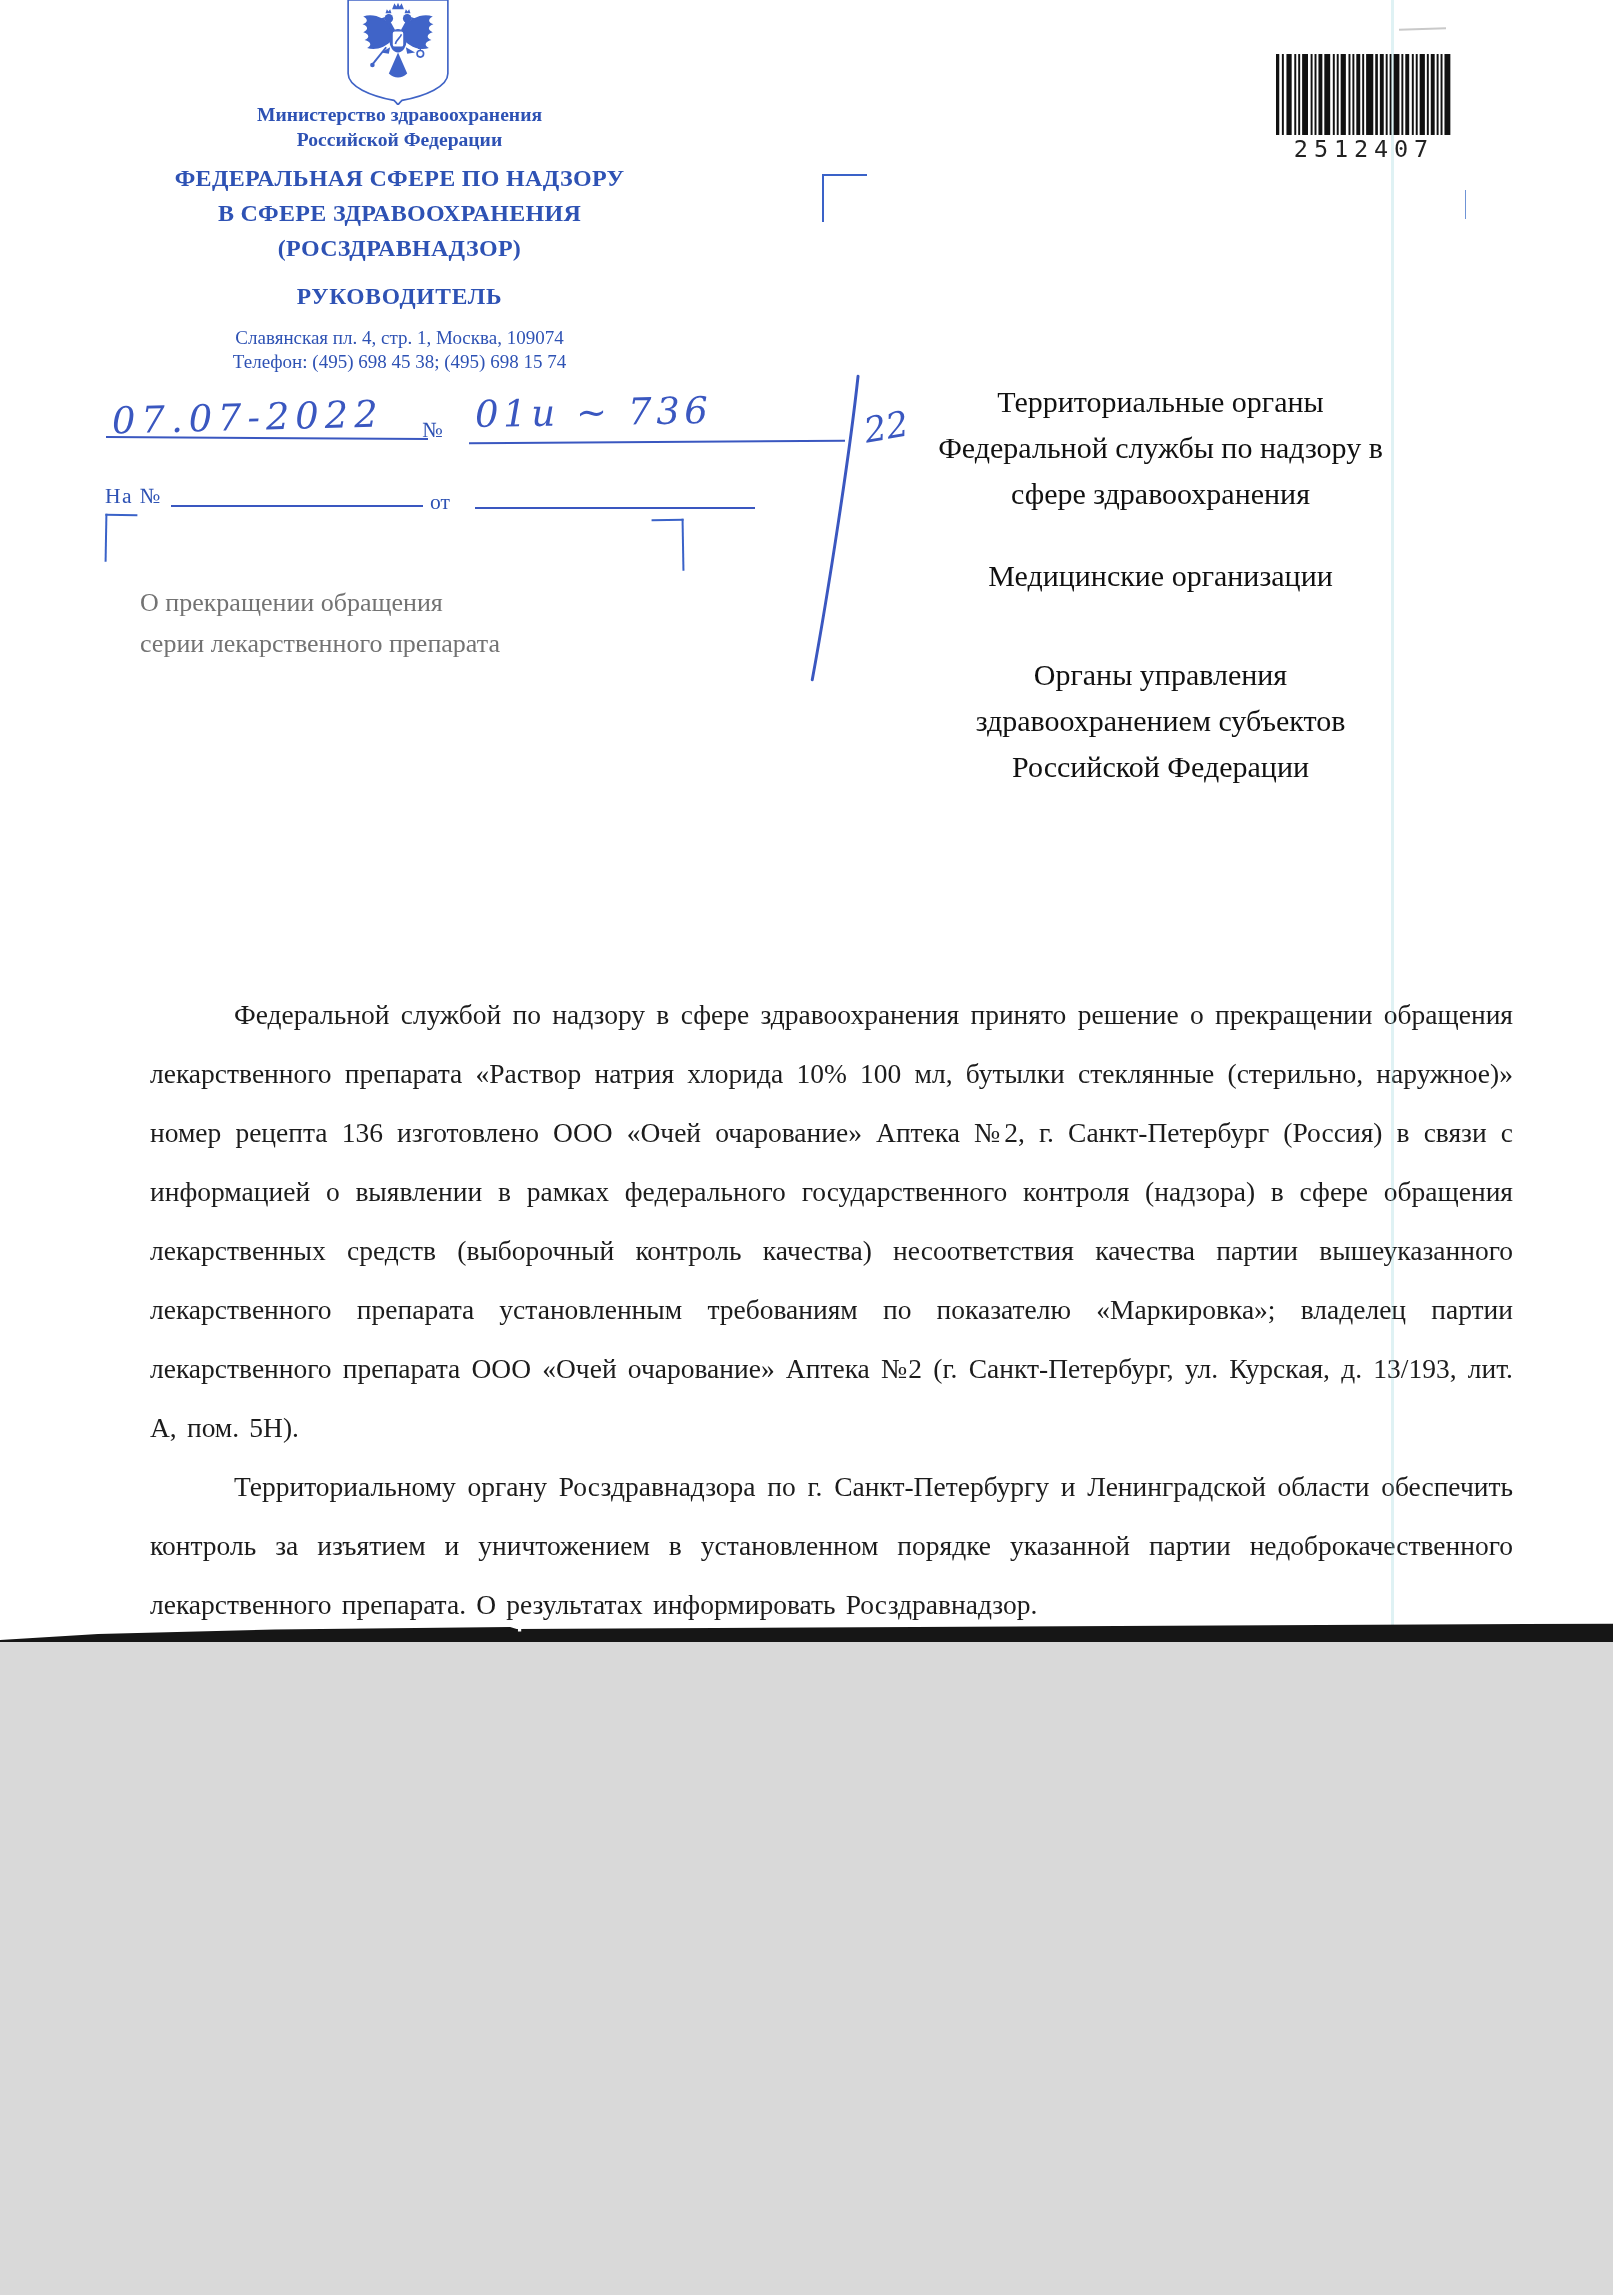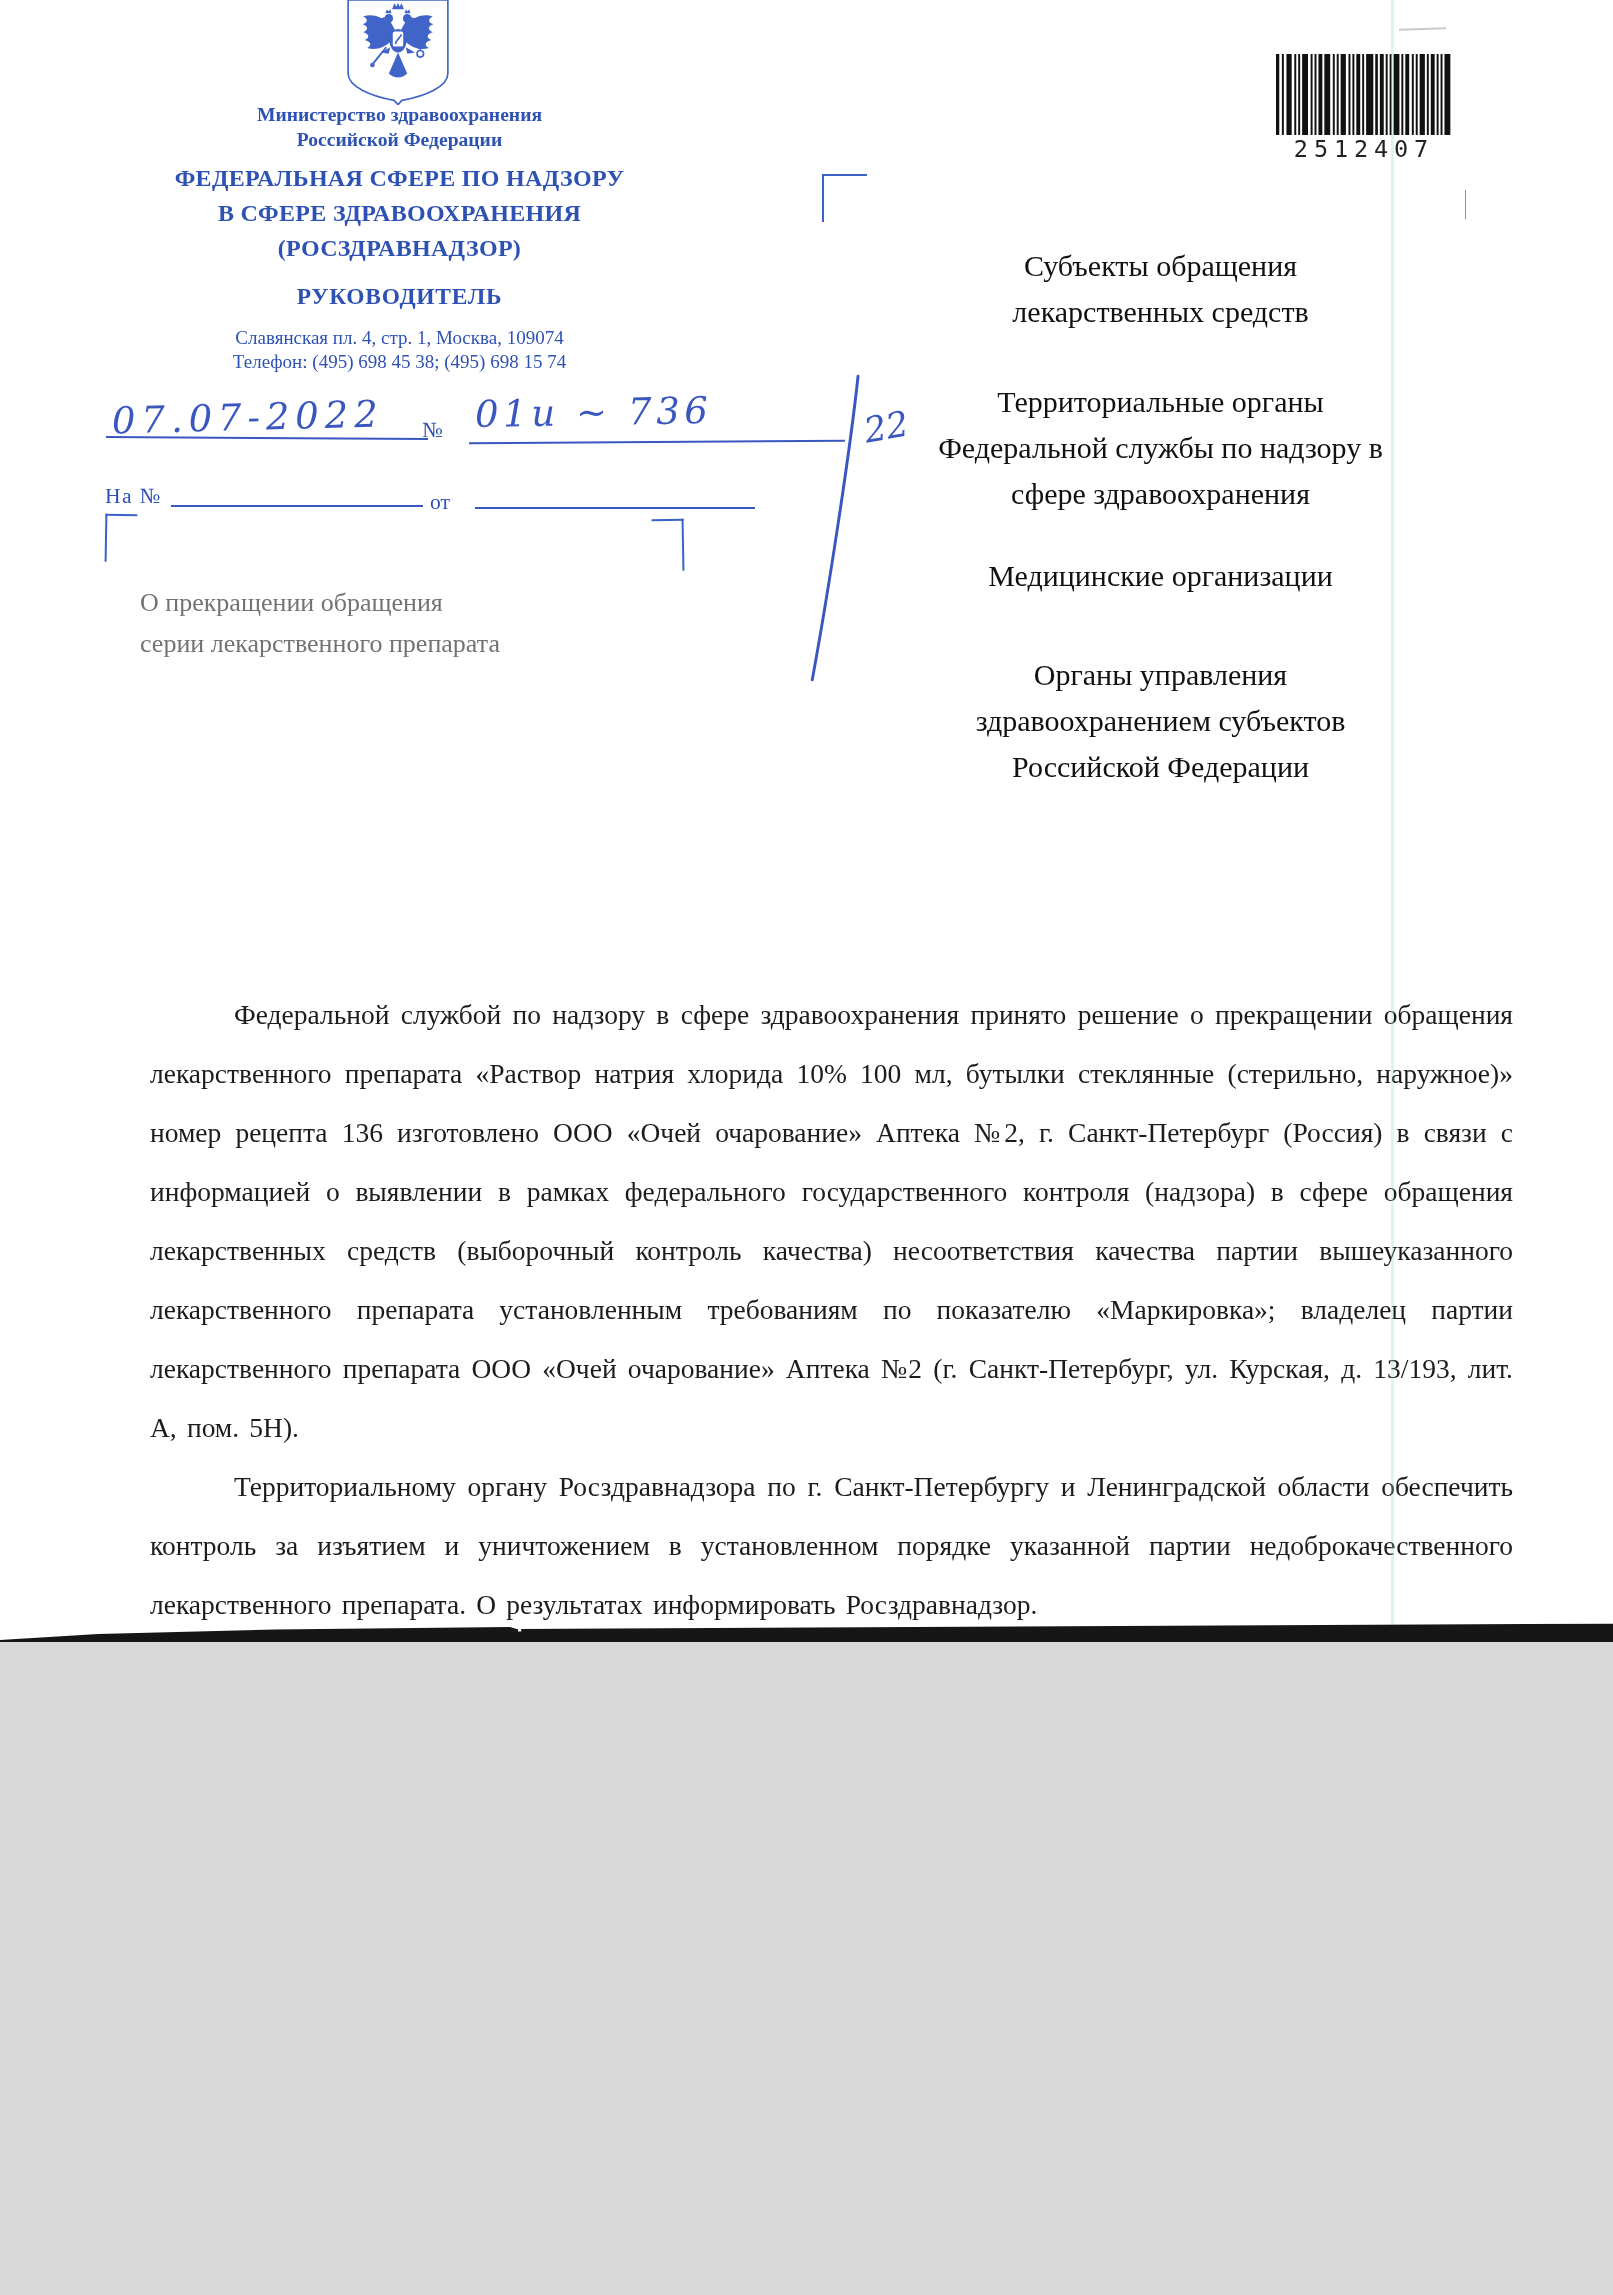--- a/index.html
+++ b/index.html
@@ -128,24 +128,20 @@
 
   <div class="bracket br-left"></div>
   <div class="bracket br-right"></div>
   <div class="bracket br-addr"></div>
 
   <div class="subject">
     <div>О прекращении обращения</div>
     <div>серии лекарственного препарата</div>
   </div>
 
-  <div class="addr-block addr-1">
-    <div>Субъекты обращения</div>
-    <div>лекарственных средств</div>
-  </div>
   <div class="addr-block addr-3">
     <div>Медицинские организации</div>
   </div>
   <div class="addr-block addr-2">
     <div>Территориальные органы</div>
     <div>Федеральной службы по надзору в</div>
     <div>сфере здравоохранения</div>
   </div>
   <div class="addr-block addr-4">
     <div>Органы управления</div>

